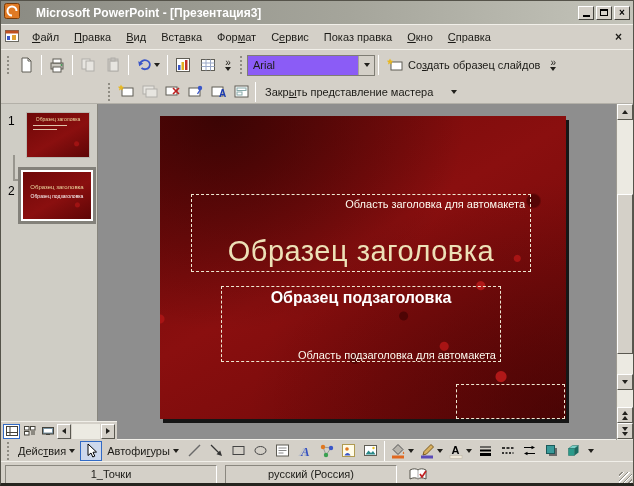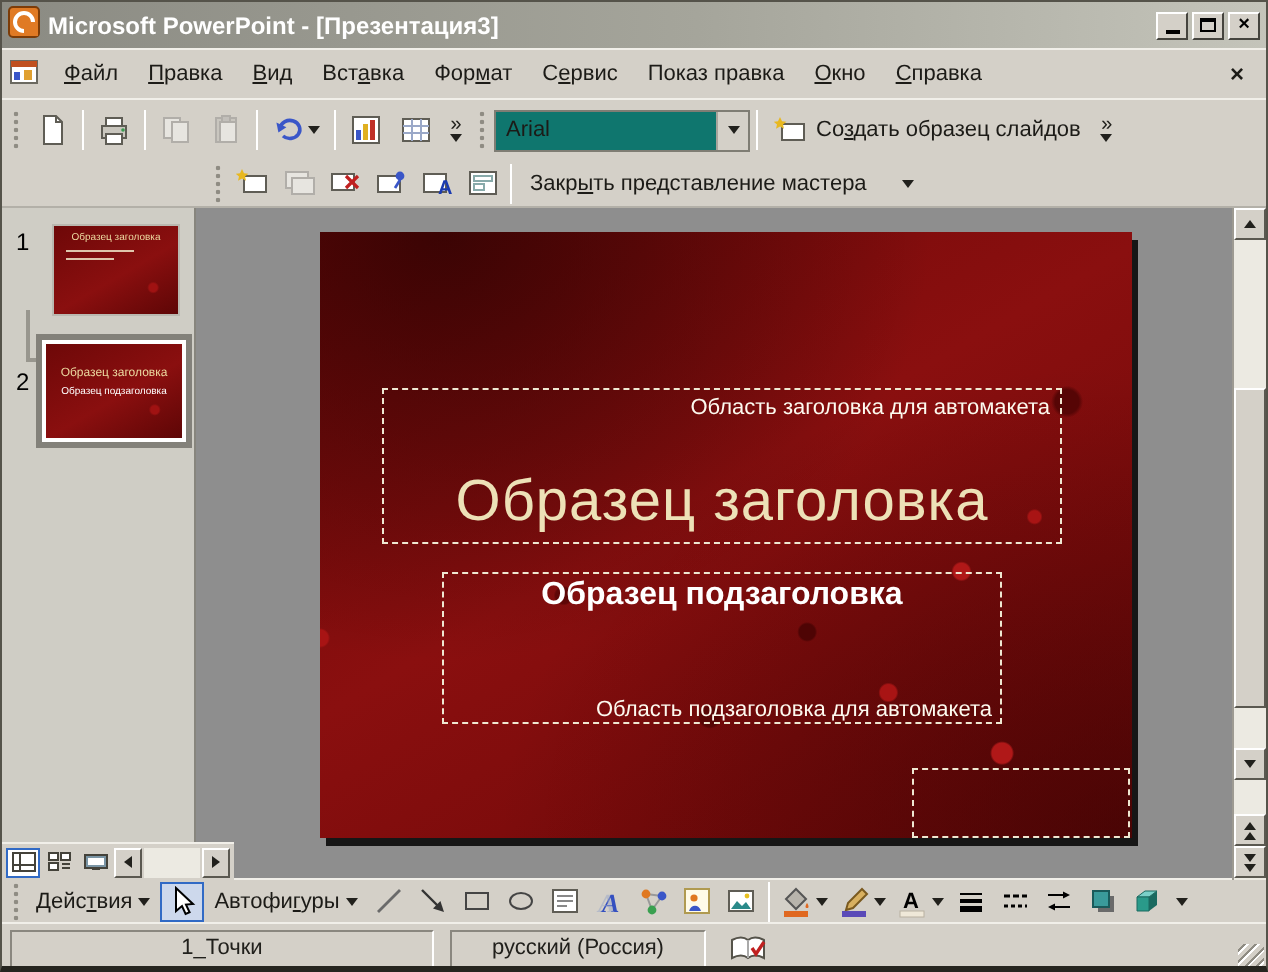--- a/index.html
+++ b/index.html
@@ -1,21 +1,21 @@
 <!DOCTYPE html>
 <html><head>
 <meta charset="utf-8">
 <style>
   *{box-sizing:border-box;margin:0;padding:0}
   html,body{width:634px;height:486px}
   body{font-family:"Liberation Sans",sans-serif;font-size:11px;color:#1c1b17;background:#8e8e8e}
   .window{position:relative;width:634px;height:486px;background:#d4d0c8;border:1px solid #55534a;border-bottom:3px solid #26251f;overflow:hidden}
 
   
-  .titlebar{height:23px;display:flex;align-items:center;gap:4px;padding:0 3px;
+  .titlebar{height:23px;display:flex;align-items:center;gap:16px;padding:0 3px;
     background:linear-gradient(90deg,#8b8b83 0%,#a5a59b 55%,#c4c4ba 100%);
     color:#fff;font-weight:bold;font-size:12px;white-space:nowrap}
   .tb-buttons{margin-left:auto;display:flex;gap:2px}
   .tb-btn{width:16px;height:14px;background:#d4d0c8;border:1px solid;border-color:#fff #45443e #45443e #fff;
     display:flex;align-items:center;justify-content:center;font-size:10px;font-weight:bold;color:#000;line-height:1}
   .glyph-min{width:7px;height:2px;background:#000;margin-top:7px}
   .glyph-max{width:8px;height:7px;border:1px solid #000;border-top-width:2px}
 
   
   .menubar{height:22px;display:flex;align-items:center;gap:1px;padding:12px 3px;border-top:1px solid #f1efe9}
@@ -33,21 +33,21 @@
   .tbtn{width:24px;height:24px;display:flex;align-items:center;justify-content:center}
   .mini-btn{width:22px;height:20px;display:flex;align-items:center;justify-content:center}
   .disabled{opacity:.45;filter:grayscale(.8)}
   .chev{display:flex;flex-direction:column;align-items:center;justify-content:center;width:14px;height:24px;
     font-size:10px;line-height:8px;color:#21201c}
   .tri{width:0;height:0;display:inline-block}
   .tri-down{border-left:3px solid transparent;border-right:3px solid transparent;border-top:4px solid #21201c}
   .tri-up{border-left:3px solid transparent;border-right:3px solid transparent;border-bottom:4px solid #21201c}
   .tri-left{border-top:3px solid transparent;border-bottom:3px solid transparent;border-right:4px solid #21201c}
   .tri-right{border-top:3px solid transparent;border-bottom:3px solid transparent;border-left:4px solid #21201c}
-  .combo{width:128px;height:21px;background:#0f766e;border:1px solid #7f7d74;display:flex;align-items:center;
+  .combo{width:128px;height:21px;background:#8b5cf6;border:1px solid #7f7d74;display:flex;align-items:center;
     padding-left:5px;gap:2px}
   .combo .dd{margin-left:auto;width:16px;height:19px;background:#d4d0c8;border-left:1px solid #a8a49c;
     display:flex;align-items:center;justify-content:center}
   .txtbtn{display:flex;align-items:center;gap:4px;padding:2px 5px;height:24px}
   .txtbtn-sm{display:flex;align-items:center;gap:18px;padding:2px 6px;height:20px}
 
   
   .content{position:relative;height:336px;background:#8e8e8e;border-top:1px solid #b3b0a8}
   .thumb-pane{position:absolute;left:0;top:0;width:97px;height:317px;background:#cfcdc5;border-right:1px solid #87857d}
   .thumb-num{position:absolute;font-size:12px;color:#000}
@@ -114,21 +114,21 @@
   .pressed-ptr{border:1px solid #316ac5;background:#cdd8ec;width:22px;height:20px;display:flex;align-items:center;justify-content:center}
   .dbtn{width:21px;height:20px;display:flex;align-items:center;justify-content:center}
   .ddrop{display:flex;align-items:center;gap:2px;padding:0 2px;height:20px}
 
   
   .statusbar{position:relative;height:25px;display:flex;align-items:center;padding:2px 4px;gap:8px;border-top:1px solid #f1efe9}
   .spanel{height:19px;border:1px solid;border-color:#8a877f #fff #fff #8a877f;display:flex;align-items:center;
     justify-content:center;color:#21201c}
   .p1{width:130px;margin-left:24px}
   .p2{width:212px}
-  .p3{width:128px}
+  .p3{width:172px}
   .spellbtn{width:26px;height:19px;display:flex;align-items:center;justify-content:center}
   .resize-grip{position:absolute;right:1px;bottom:1px;width:13px;height:13px;
     background:repeating-linear-gradient(135deg,rgba(0,0,0,0) 0 2px,#8f8c83 2px 3px,#fff 3px 4px)}
 </style>
 </head>
 <body>
 
 <div class="window">
 
   <div class="titlebar">

